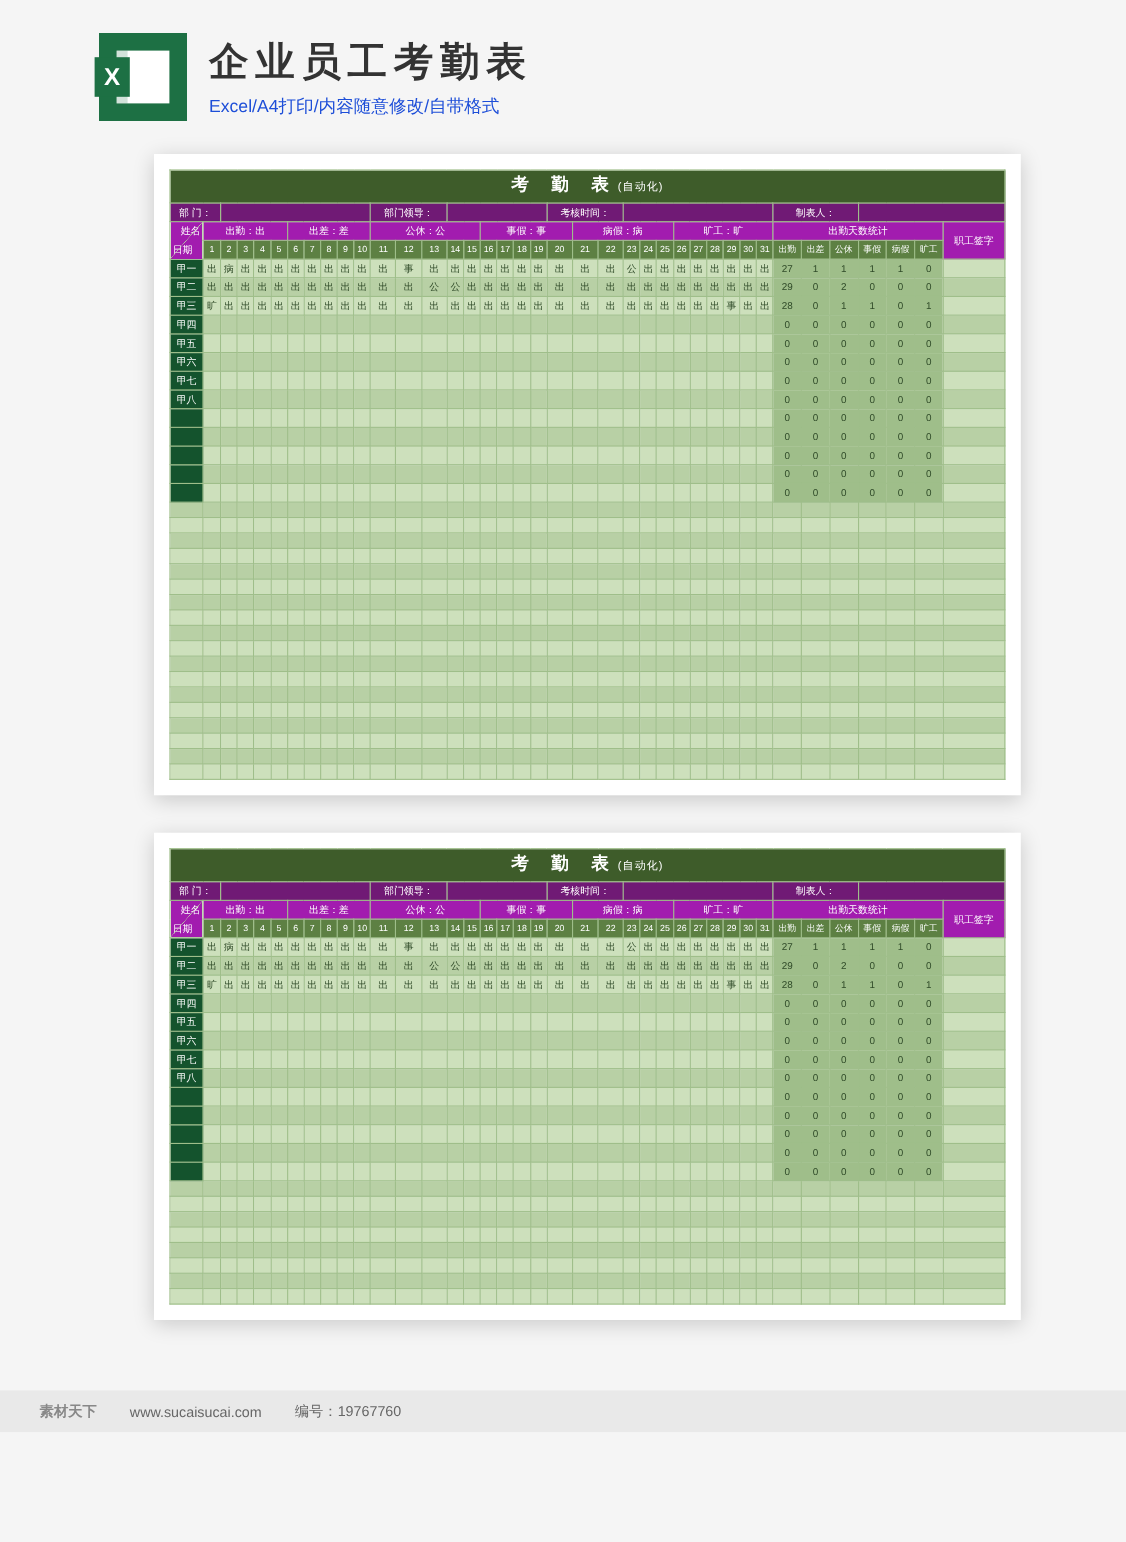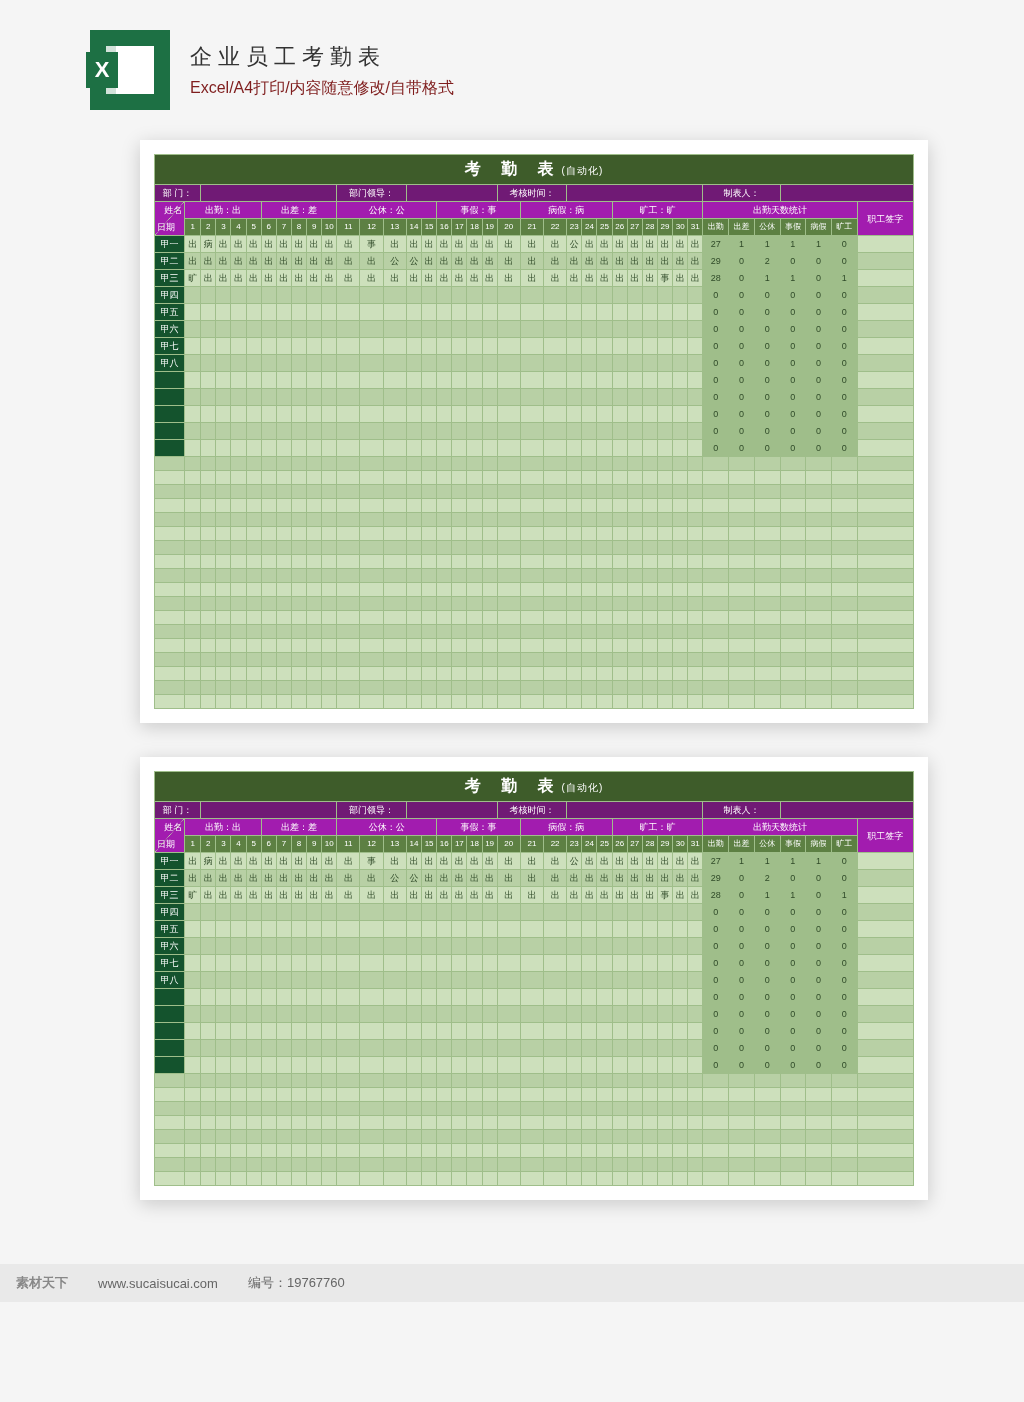--- a/index.html
+++ b/index.html
@@ -2,42 +2,42 @@
 <html><head>
 <meta charset="utf-8">
 <style>
   * { box-sizing: border-box; margin: 0; padding: 0; }
   body { background: #f5f5f5; font-family: "Microsoft YaHei", sans-serif; width: 1024px; }
   .header-zone { padding: 30px 90px 20px; display: flex; align-items: center; gap: 20px; }
   .excel-icon { width: 80px; height: 80px; background: #1d7044; position: relative; display: flex; align-items: center; justify-content: center; }
   .excel-icon .sheet { width: 48px; height: 48px; background: #fff; position: relative; }
   .excel-icon .sheet::before { content:""; position:absolute; left:0; top:0; width:10px; height:100%; background:#1d7044; opacity:0.2;}
   .excel-icon .x { position:absolute; left:-4px; top:22px; width:32px; height:36px; background:#1d7044; display:flex; align-items:center; justify-content:center; color:#fff; font-weight:bold; font-size:22px;}
-  .titles h1 { font-size: 22px; color:#333; letter-spacing: 6px; font-weight: 400;}
-  .titles p { color:#7f1d1d; font-size: 16px; margin-top:6px;}
+  .titles h1 { font-size: 36px; color:#333; letter-spacing: 6px; font-weight: 700;}
+  .titles p { color:#1d4ed8; font-size: 16px; margin-top:6px;}
   .page-wrap { padding: 10px 96px 30px; margin-left: 44px; }
   .sheet-card { background:#fff; box-shadow: 0 4px 18px rgba(0,0,0,0.18); margin-bottom: 34px; padding: 14px; }
   .att { width:100%; border-collapse: collapse; font-size: 9px; }
   .att td, .att th { border:1px solid #9fbe8a; text-align:center; padding:1px 0; height:14px; line-height:14px; color:#2f4a28;}
   .title-row td { background:#3e5c2a; color:#fff; font-size:16px; height:30px; letter-spacing:8px; font-weight:bold;}
   .title-row td span.sub { font-size:10px; letter-spacing:1px; font-weight:normal;}
   .info-row td { background:#701a75; color:#fff; font-size:9px; height:16px;}
   .legend-row td { background:#a21caf; color:#fff; font-size:9px;}
   .colh td { background:#5d8043; color:#fff; font-size:8px;}
   .diag { background:#5d8043; color:#fff; font-size:8px; position:relative;}
   .diag::after { content:""; position:absolute; left:0; top:0; right:0; bottom:0; background: linear-gradient(to bottom right, transparent 49%, #b8d0a5 50%, transparent 51%);}
   .diag .t1 { position:absolute; right:2px; top:1px;}
   .diag .t2 { position:absolute; left:2px; bottom:1px;}
   tr.dr:nth-child(odd) td { background:#cde0bc;}
   tr.dr:nth-child(even) td { background:#b8d0a5;}
   tr.dr td.name { background:#14532d; color:#fff;}
   tr.dr td.stat { background:#9fbe8a;}
   .striped td { height:14px;}
   .footer { background:#e9e9e9; padding:10px 16px; font-size:13px; color:#666; display:flex; align-items:center; gap:30px;}
-  .footer .logo { font-weight:bold; color:#888;}
+  .footer .logo { font-weight:bold; color:#888;margin-left:20px;}
 </style>
 </head>
 <body>
 
 <div class="header-zone">
   <div class="excel-icon">
     <div class="sheet"></div>
     <div class="x">X</div>
   </div>
   <div class="titles">

